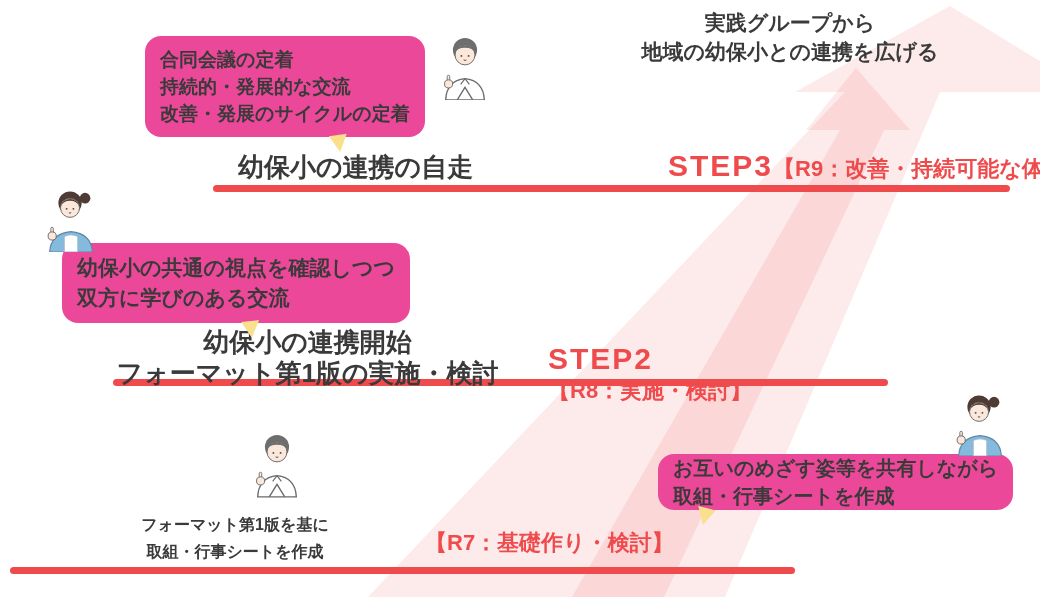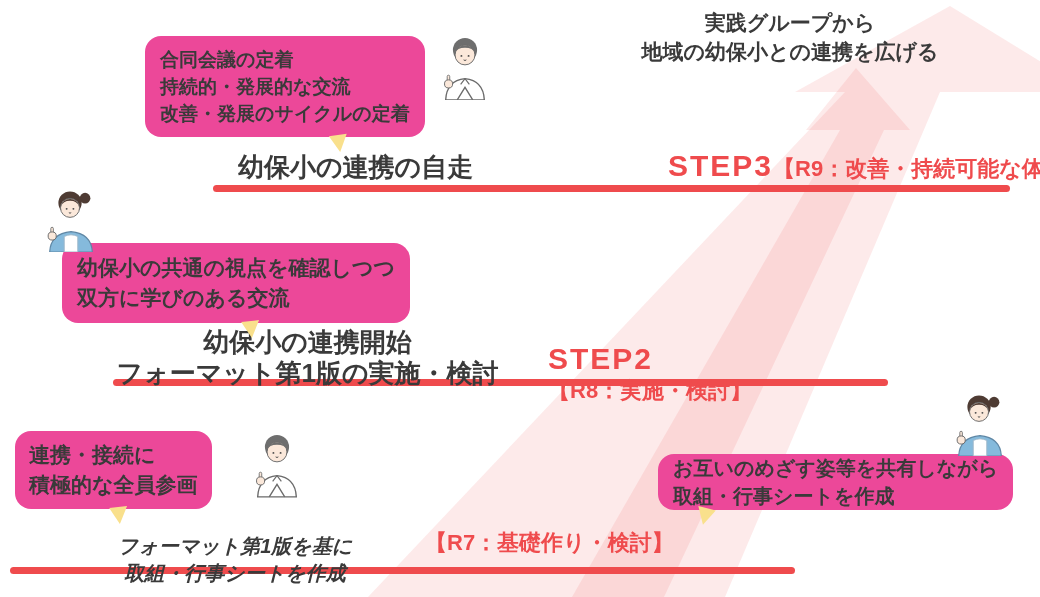--- a/index.html
+++ b/index.html
@@ -107,30 +107,25 @@
   <div class="black-heading centered" style="left:105px;top:317px;width:405px;font-size:26px;line-height:31px;margin-top:10px;">
     <span style="display:block">幼保小の連携開始</span>
     <span style="display:block">フォーマット第1版の実施・検討</span>
   </div>
   <div class="step-label" style="left:548px;top:342px;flex-direction:column;">
     <span class="num">STEP2</span>
       <span class="tag">【R8：実施・検討】</span>
   </div>
   <div class="step-line" style="left:113px;top:379px;width:775px;"></div>
 
-  <div class="bubble" style="left:15px;top:431px;padding:9px 14px;font-size:21px;line-height:30px;">
-    <span class="line">連携・接続に</span>
-    <span class="line">積極的な全員参画</span>
-    <span class="tail" style="left:95px;transform:rotate(-6deg);"></span>
-  </div>
   <svg class="person" style="left:248px;top:430px;" width="58" height="68">
       <use href="#sym-boy"></use>
     </svg>
 
-  <div class="black-heading centered" style="left:95px;top:533px;width:280px;font-size:20px;line-height:27px;font-style:italic;">
+  <div class="black-heading centered" style="left:95px;top:511px;width:280px;font-size:16px;line-height:27px;">
     <span style="display:block">フォーマット第1版を基に</span>
     <span style="display:block">取組・行事シートを作成</span>
   </div>
 
   <svg class="person" style="left:948px;top:392px;" width="64" height="64">
       <use href="#sym-woman"></use>
     </svg>
   <div class="bubble" style="left:658px;top:454px;padding:0 15px;font-size:20px;line-height:28px;">
     <span class="line">お互いのめざす姿等を共有しながら</span>
     <span class="line">取組・行事シートを作成</span>

